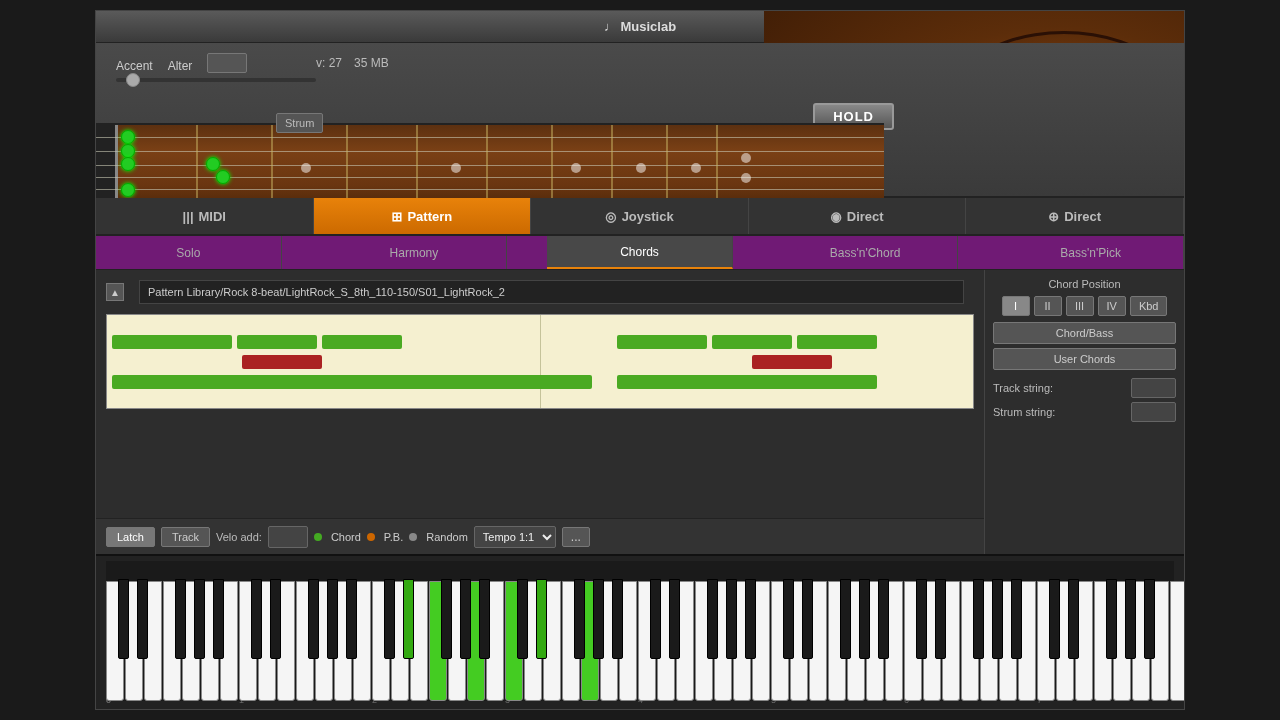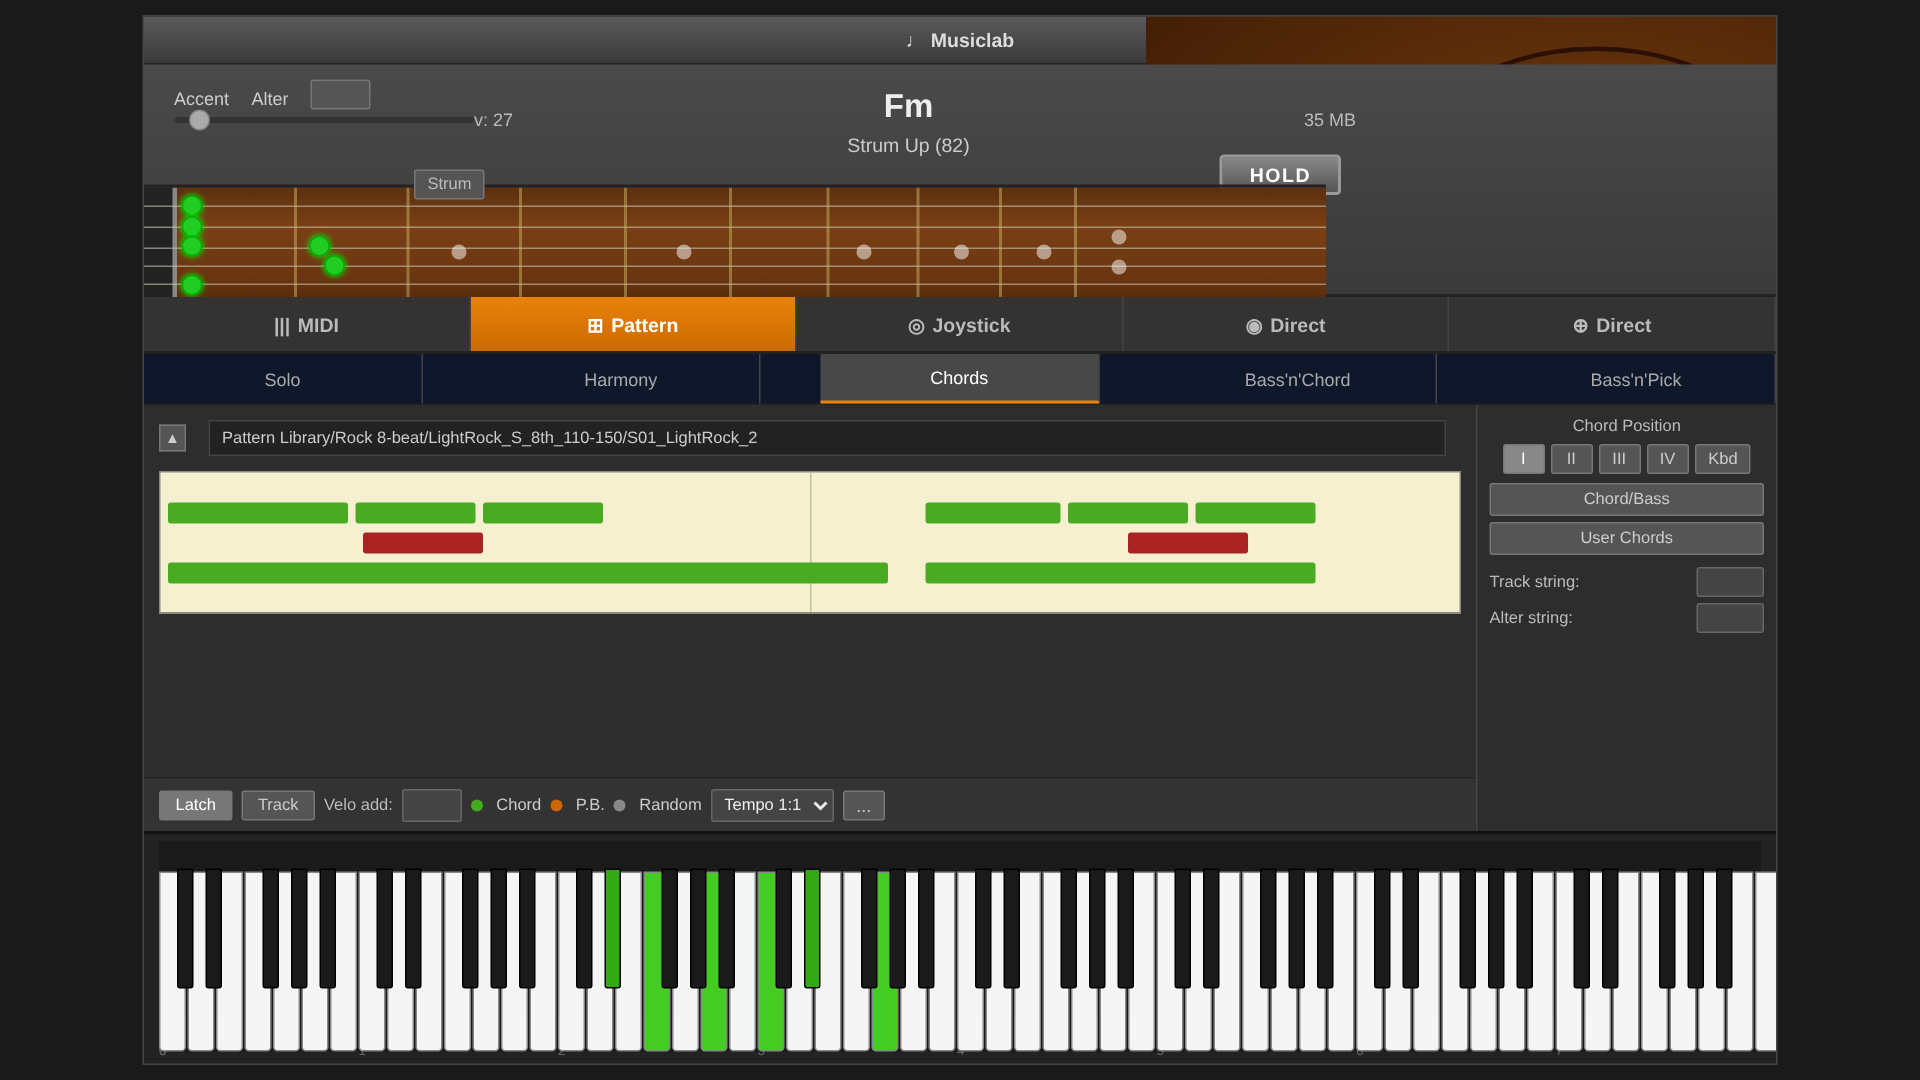--- a/index.html
+++ b/index.html
@@ -270,21 +270,21 @@
       background: linear-gradient(180deg, #e8820a 0%, #cc6a00 100%);
       color: #fff;
     }
     
     #sub-tabs {
       position: absolute;
       top: 225px;
       left: 0;
       right: 0;
       height: 34px;
-      background: #0f172a;
+      background: #701a75;
       display: flex;
       align-items: stretch;
       border-bottom: 1px solid #222;
       z-index: 20;
       gap: 40px;
     }
     .sub-tab {
       flex: 1;
       display: flex;
       align-items: center;
@@ -598,24 +598,20 @@
     </div>
     <div id="accent-slider-container">
       <div id="accent-slider">
         <div id="accent-thumb"></div>
       </div>
     </div>
 
     <div id="preset-area">
       <div id="preset-info">
         <span class="v-label">v: 27</span>
-        <div style="text-align:center; flex:1;">
-          <div id="chord-name">Fm</div>
-          <div id="strum-label">Strum Up (82)</div>
-        </div>
         <span class="mb-label">35 MB</span>
       </div>
     </div>
 
     <button id="hold-btn">HOLD</button>
 
     <div id="fretboard-area">
       <div id="nut"></div>
 
       <div class="string-line" style="top:12px;"></div>
@@ -728,21 +724,21 @@
       <button class="chord-pos-btn">IV</button>
       <button class="chord-pos-btn">Kbd</button>
     </div>
     <button id="chord-bass-btn">Chord/Bass</button>
     <button id="user-chords-btn">User Chords</button>
     <div class="string-row">
       <label>Track string:</label>
       <input class="string-input" type="text" style="">
     </div>
     <div class="string-row">
-      <label>Alter string:</label>
+      <label>Strum string:</label>
       <input class="string-input" type="text" style="">
     </div>
   </div>
 
   <div id="bottom-controls">
     <button class="ctrl-btn active">Latch</button>
     <button class="ctrl-btn">Track</button>
     <span style="color:#bbb; font-size:11px;">Velo add:</span>
     <input id="velo-add-input" type="text" style="">
     <span class="indicator-dot dot-green"></span>

